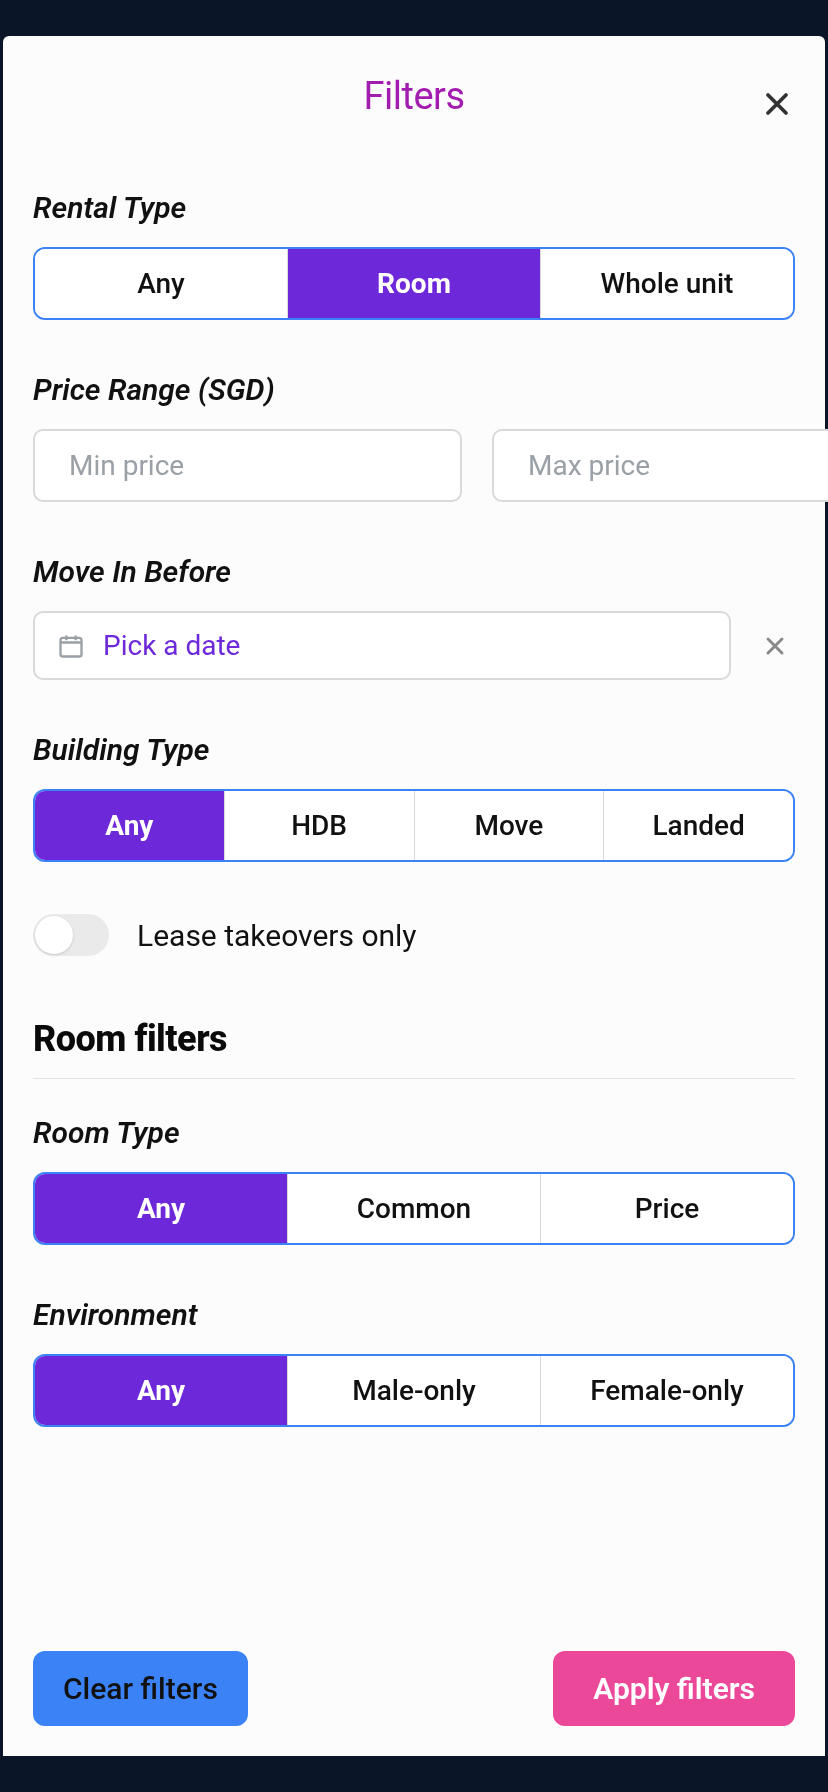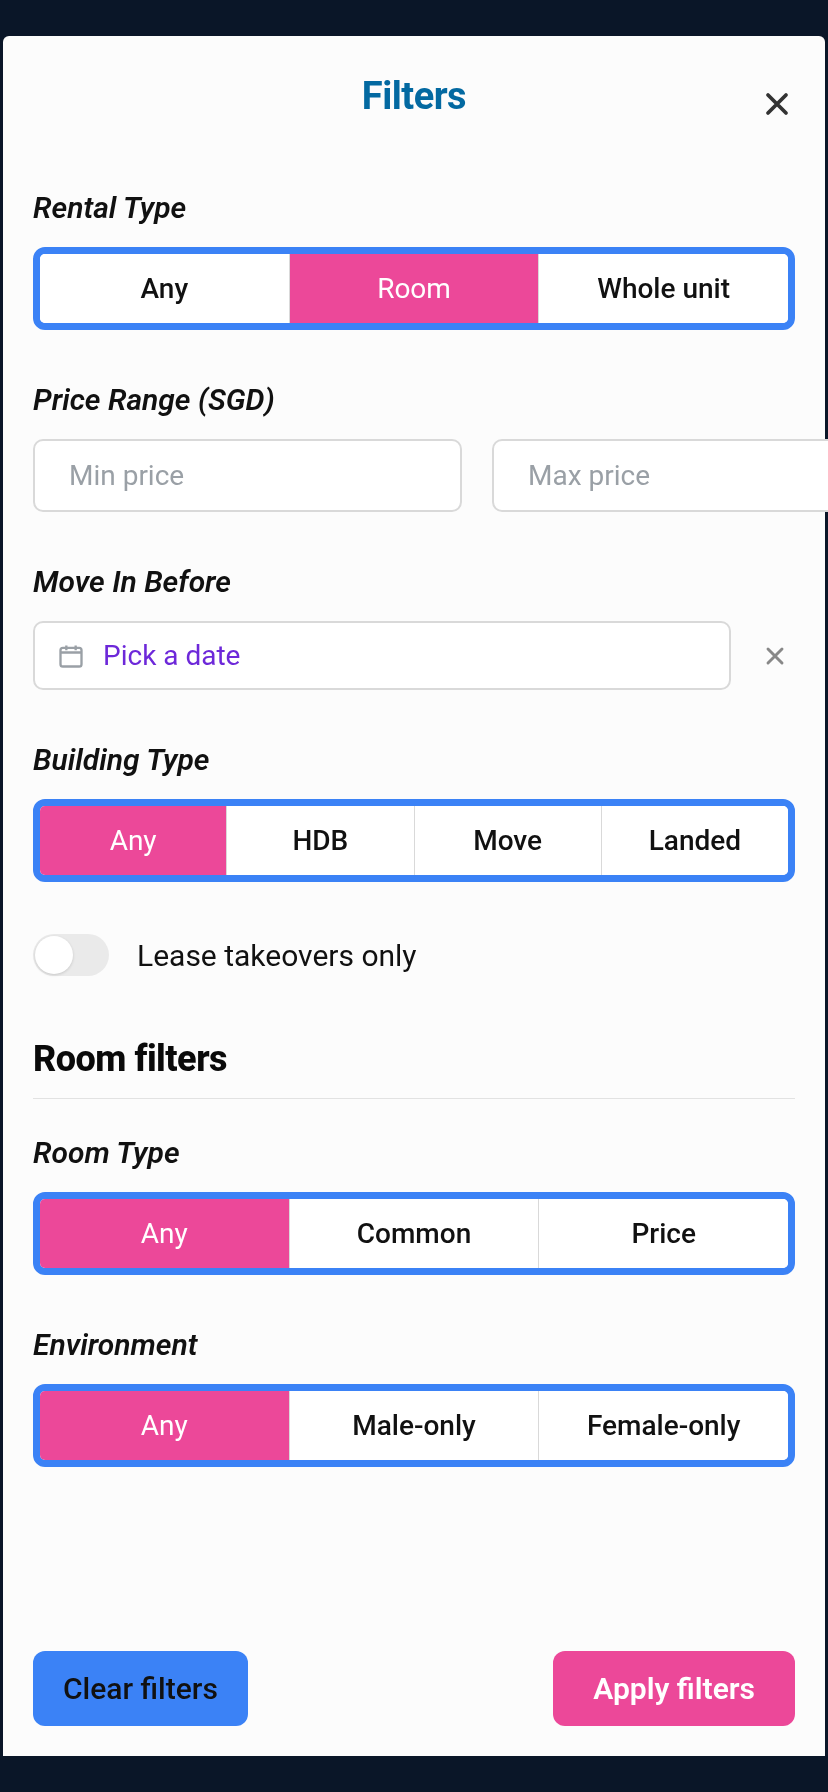--- a/index.html
+++ b/index.html
@@ -28,22 +28,22 @@
     }
     .modal-header {
       display: flex;
       align-items: center;
       justify-content: center;
       position: relative;
       margin-bottom: 72px;
     }
     .modal-title {
       font-size: 38px;
-      font-weight: 700;
-      color: #0369a1;
+      font-weight: 400;
+      color: #a21caf;
       letter-spacing: -0.5px;
     }
     .close-btn {
       position: absolute;
       right: -6px;
       top: 6px;
       width: 48px;
       height: 48px;
       background: none;
       border: none;
@@ -64,44 +64,44 @@
     }
     .section-label {
       font-size: 30px;
       font-weight: 600;
       color: #111;
       margin-bottom: 22px;
       font-style: italic;
     }
     .segmented {
       display: flex;
-      border: 7px solid #3b82f6;
+      border: 2px solid #3b82f6;
       border-radius: 12px;
       overflow: hidden;
       background: #fff;
     }
     .segmented-option {
       flex: 1;
       padding: 18px 8px;
       text-align: center;
       font-size: 28px;
       font-weight: 500;
       color: #111;
       background: #fff;
       border: none;
       cursor: pointer;
       border-right: 1px solid #d9d9d9;
     }
     .segmented-option:last-child {
       border-right: none;
     }
     .segmented-option.selected {
-      background: #ec4899;
+      background: #6d28d9;
       color: #fff;
-      font-weight: 400;
+      font-weight: 700;
     }
     .price-row {
       display: flex;
       gap: 30px;
     }
     .price-input {
       flex: 1;
       padding: 18px 34px;
       font-size: 28px;
       border: 2px solid #d9d9d9;

